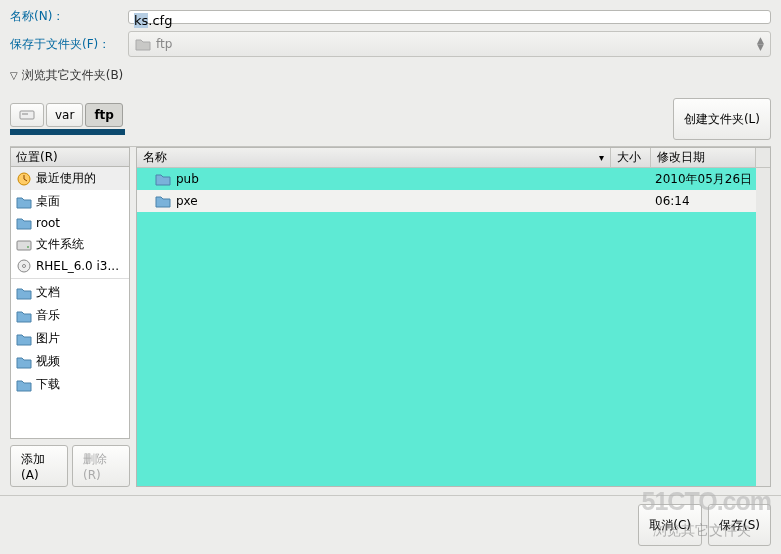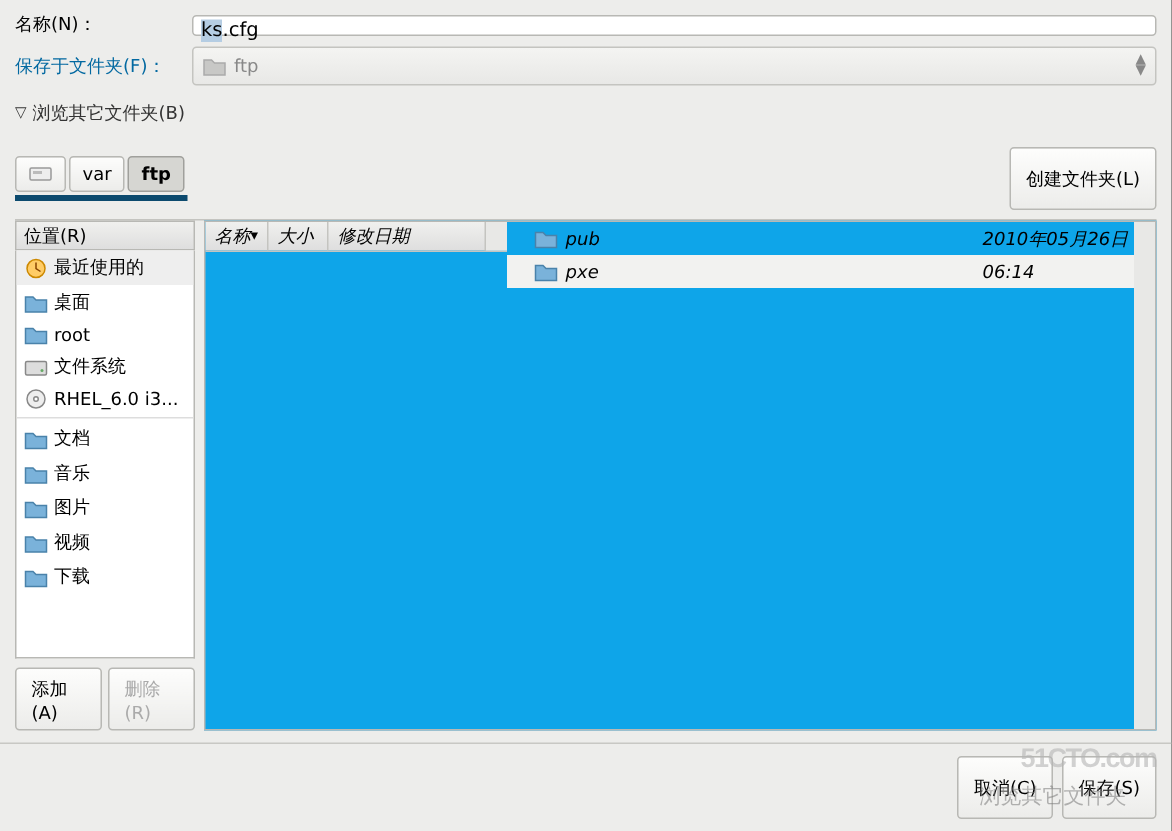--- a/index.html
+++ b/index.html
@@ -3,60 +3,60 @@
 <meta charset="utf-8">
 <style>
 * { box-sizing: border-box; margin: 0; padding: 0; }
 body { font-family: "DejaVu Sans", sans-serif; font-size: 12px; background: #000; width: 781px; height: 554px; overflow: hidden; }
 .window { width: 781px; height: 554px; background: #ededeb; display: flex; flex-direction: column; }
 .titlebar { height: 26px; background: linear-gradient(#4a4a48, #3a3a38); color: #fff; display: flex; align-items: center; justify-content: center; position: relative; font-weight: bold; font-size: 13px; }
 .titlebar .icon { position: absolute; left: 6px; width: 16px; height: 16px; display: flex; align-items: center; justify-content: center; }
 .titlebar .close { position: absolute; right: 6px; width: 18px; height: 18px; display: flex; align-items: center; justify-content: center; cursor: pointer; font-weight: bold; color: #ddd; }
 .content { flex: 1; padding: 8px 10px; display: flex; flex-direction: column; gap: 6px; }
 .row { display: flex; align-items: center; gap: 8px; }
-.label-col { width: 110px; color: #000000; }
+.label-col { width: 110px; color: #0369a1; }
 .label-col.disabled { color: #0369a1; }
 .text-input { flex: 1; height: 14px; border: 1px solid #b8b8b4; background: #fff; padding: 2px 5px; font-size: 13px; border-radius: 3px; }
 .text-input .sel { background: #b5cde3; }
 .combo { flex: 1; height: 26px; border: 1px solid #c4c4c0; background: linear-gradient(#f4f4f2,#e8e8e6); border-radius: 3px; display: flex; align-items: center; padding: 0 6px; gap: 5px; color: #888; position: relative; }
 .combo .arrows { position: absolute; right: 6px; font-size: 9px; color: #888; line-height: 7px; }
 .expander { display: flex; align-items: center; gap: 4px; color: #333; cursor: pointer; padding: 4px 0; }
 .expander .tri { font-size: 10px; }
 .toolbar-row { display: flex; align-items: center; justify-content: space-between; margin-top: 4px; }
-.breadcrumb { display: flex; align-items: center; border-bottom: 4px solid #0c4a6e; padding-bottom: 2px; }
+.breadcrumb { display: flex; align-items: center; border-bottom: 6px solid #0c4a6e; padding-bottom: 2px; }
 .bc-btn { height: 24px; min-width: 28px; padding: 0 8px; border: 1px solid #b8b8b4; background: linear-gradient(#fdfdfc,#ececea); display: flex; align-items: center; justify-content: center; margin-right: 2px; border-radius: 3px; cursor: pointer; }
 .bc-btn.active { background: #d6d6d2; border-color: #a0a09c; font-weight: bold; }
 .btn { height: 42px; padding: 0 10px; border: 1px solid #b8b8b4; background: linear-gradient(#fdfdfc,#ececea); border-radius: 3px; cursor: pointer; display: inline-flex; align-items: center; }
 .btn.disabled { color: #aaa; }
 .main-area { flex: 1; display: flex; gap: 6px; border-top: 1px solid #c4c4c0; padding-top: 0; }
 .sidebar { width: 120px; display: flex; flex-direction: column; }
 .sidebar-header { background: linear-gradient(#f0f0ee,#dedede); border: 1px solid #b8b8b4; height: 20px; display: flex; align-items: center; padding: 0 5px; font-size: 12px; }
 .sidebar-list { flex: 1; border: 1px solid #b8b8b4; border-top: none; background: #fff; overflow: hidden; }
 .side-item { display: flex; align-items: center; gap: 4px; padding: 3px 5px; cursor: pointer; }
 .side-item.sel { background: #eee; }
 .side-sep { border-top: 1px solid #ddd; margin: 2px 0; }
 .sidebar-btns { display: flex; gap: 4px; margin-top: 6px; }
-.filepane { flex: 1; display: flex; flex-direction: row; border: 1px solid #b8b8b4; background: #0ea5e9; position: relative; font-style: italic; }
+.filepane { flex: 1; display: flex; flex-direction: column; border: 1px solid #b8b8b4; background: #5eead4; position: relative; }
 .file-header { display: flex; background: linear-gradient(#f0f0ee,#dedede); border-bottom: 1px solid #c4c4c0; height: 20px; }
 .fh-col { padding: 2px 6px; border-right: 1px solid #c4c4c0; display: flex; align-items: center; }
 .fh-name { flex: 1; justify-content: space-between; }
 .fh-size { width: 40px; }
 .fh-date { width: 105px; }
 .fh-scroll { width: 14px; background: #e8e8e6; }
 .file-body { flex: 1; position: relative; }
 .file-row { display: flex; align-items: center; height: 22px; }
 .file-row.alt { background: #f2f2f0; }
 .fc-name { flex: 1; display: flex; align-items: flex-start; gap: 5px; padding-left: 18px; }
 .fc-size { width: 40px; }
 .fc-date { width: 105px; padding-left: 4px; }
 .fc-scroll { width: 14px; }
 .scroll-track { position: absolute; right: 0; top: 0; bottom: 0; width: 14px; background: #e8e8e6; }
 .footer { display: flex; justify-content: flex-end; gap: 6px; padding: 8px 10px; border-top: 1px solid #c8c8c4; }
 .ficon { width: 16px; height: 14px; }
-.watermark { position: absolute; right: 10px; bottom: 38px; font-size: 18px; font-weight: bold; color: rgba(180,180,180,0.6); font-family: Arial; letter-spacing: -1px; pointer-events: none; }
+.watermark { position: absolute; right: 10px; bottom: 38px; font-size: 25px; font-weight: bold; color: rgba(180,180,180,0.6); font-family: Arial; letter-spacing: -1px; pointer-events: none; }
 .watermark2 { position: absolute; right: 30px; bottom: 14px; font-size: 14px; color: rgba(120,120,120,0.55); pointer-events: none; }
 svg { display: block; }
 </style>
 </head>
 <body>
 
 <div class="window">
 
   <div class="content">
     <div class="row">

